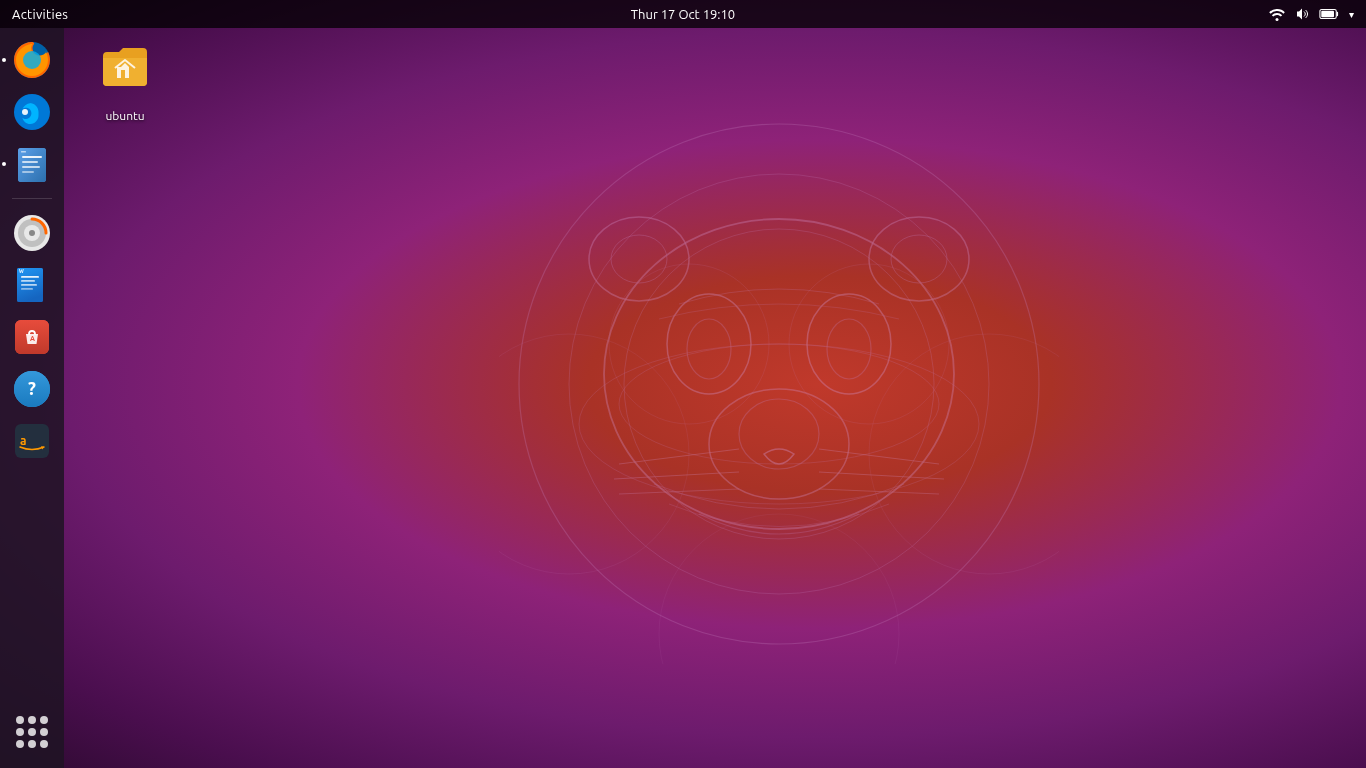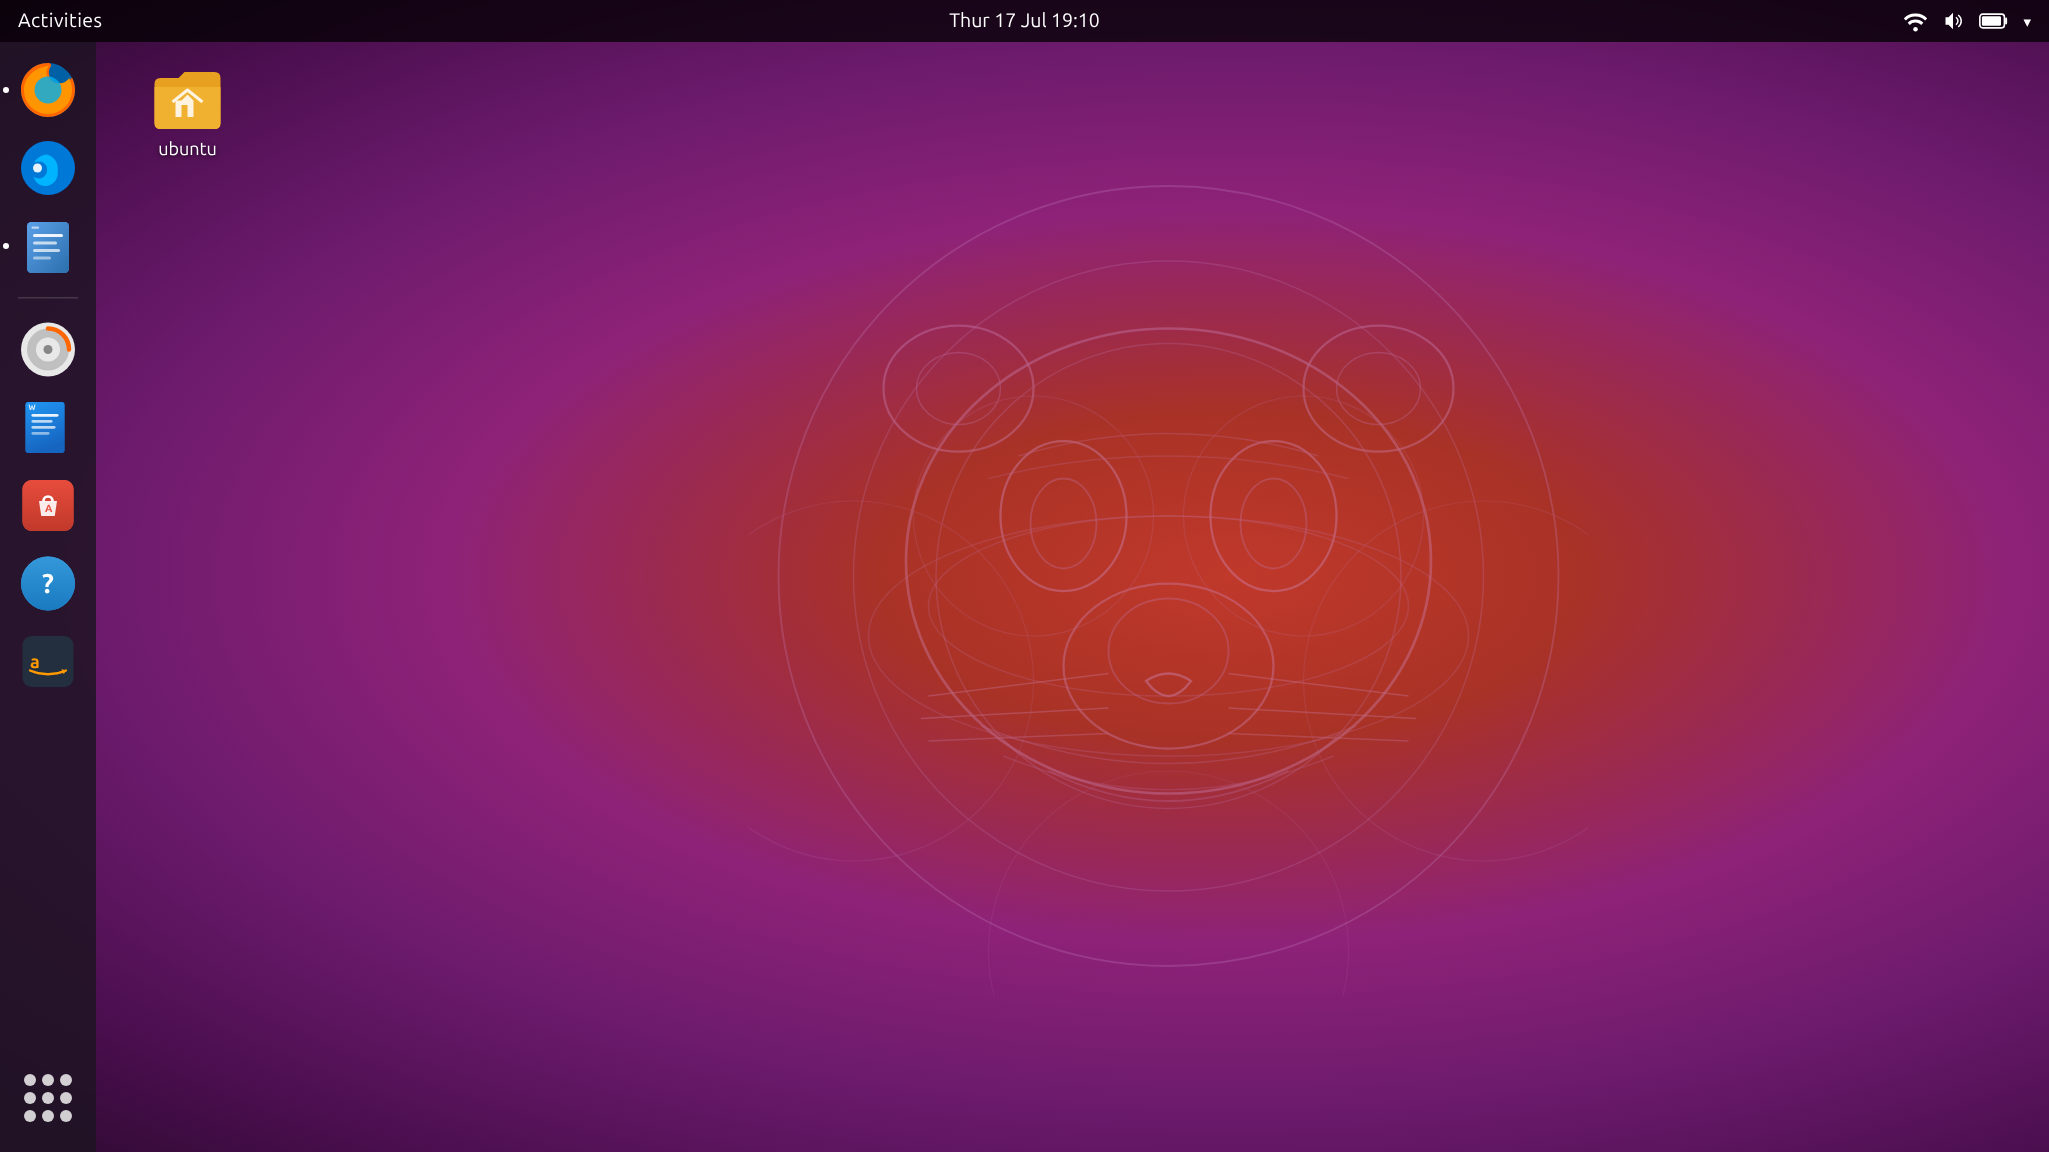--- a/index.html
+++ b/index.html
@@ -149,21 +149,21 @@
       left: 80px;
       display: flex;
       flex-direction: column;
       gap: 20px;
     }
 
     .desktop-icon {
       display: flex;
       flex-direction: column;
       align-items: center;
-      gap: 0;
+      gap: 16px;
       cursor: pointer;
       width: 90px;
     }
 
     .desktop-icon-img {
       width: 52px;
       height: 52px;
       display: flex;
       align-items: center;
       justify-content: center;
@@ -252,21 +252,21 @@
 
     <circle cx="70" cy="350" r="120" fill="none" stroke="#c47fbe" stroke-width="0.8" opacity="0.25"></circle>
     <circle cx="490" cy="350" r="120" fill="none" stroke="#c47fbe" stroke-width="0.8" opacity="0.25"></circle>
     <circle cx="280" cy="530" r="120" fill="none" stroke="#c47fbe" stroke-width="0.8" opacity="0.2"></circle>
   </svg>
 
   <div id="topbar">
     <div id="topbar-left">
       <span id="activities-label">Activities</span>
     </div>
-    <div id="topbar-center">Thur 17 Jul 19:10</div>
+    <div id="topbar-center">Thur 17 Oct 19:10</div>
     <div id="topbar-right">
 
       <span class="status-icon wifi-icon">
         <svg viewBox="0 0 16 16" fill="white" xmlns="http://www.w3.org/2000/svg">
           <path d="M8 12a1.5 1.5 0 1 1 0 3 1.5 1.5 0 0 1 0-3z"></path>
           <path d="M8 9c1.5 0 2.8.6 3.8 1.6l1.4-1.4A7 7 0 0 0 8 7a7 7 0 0 0-5.2 2.2l1.4 1.4A5 5 0 0 1 8 9z"></path>
           <path d="M8 5c2.5 0 4.8 1 6.4 2.7l1.4-1.4A10 10 0 0 0 8 3a10 10 0 0 0-7.8 3.3l1.4 1.4A8 8 0 0 1 8 5z"></path>
         </svg>
       </span>
 

